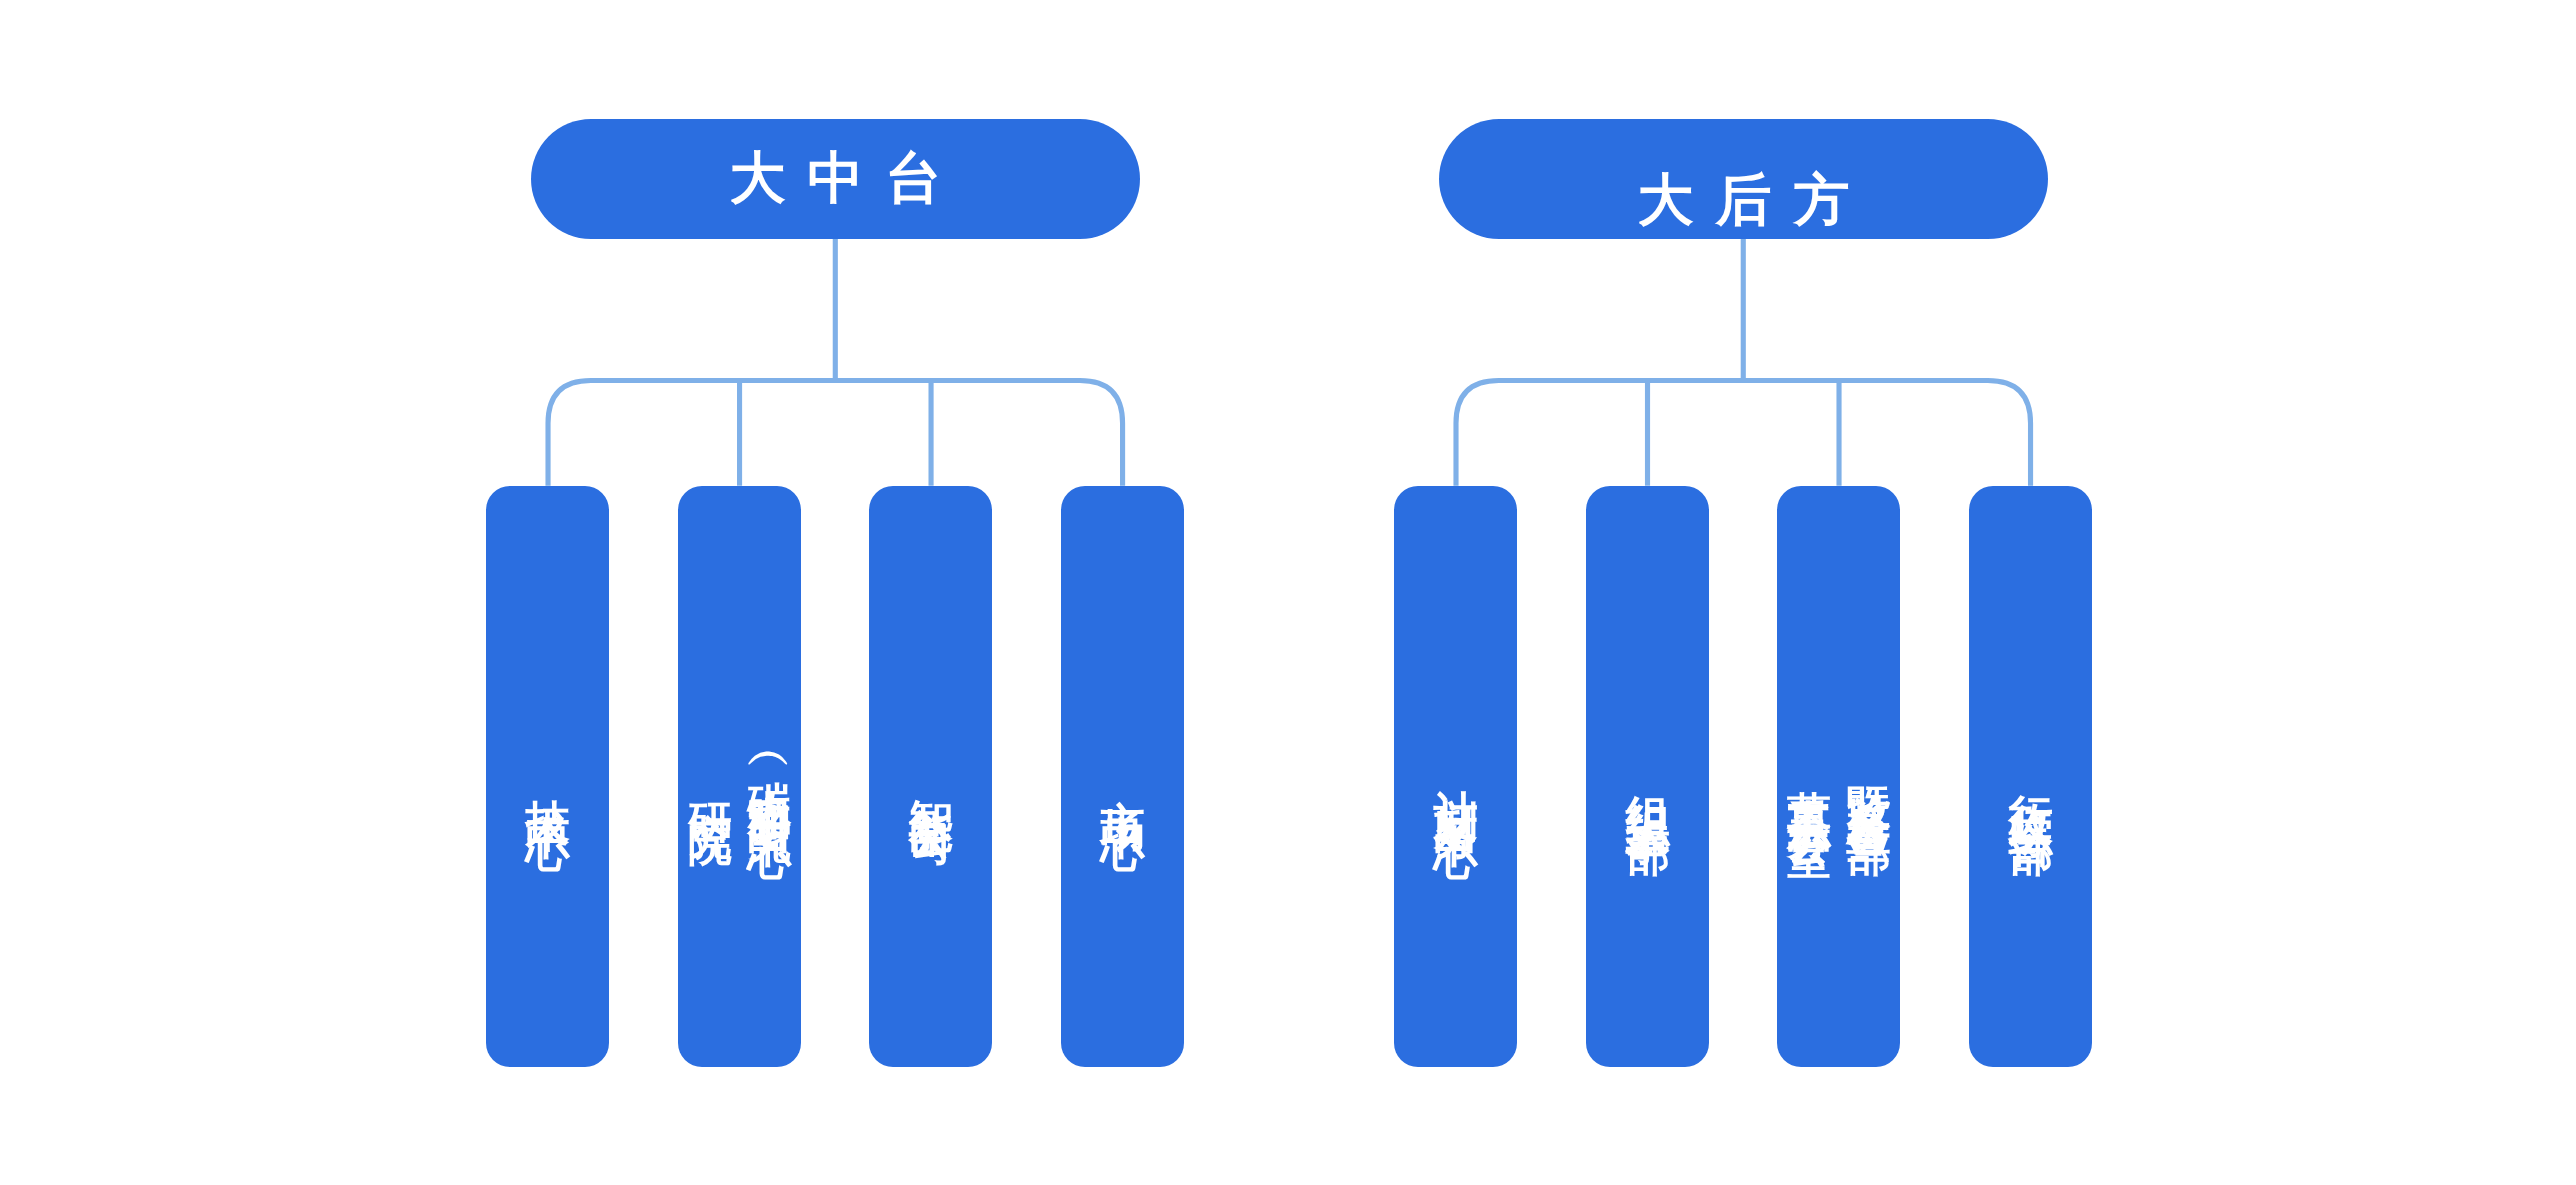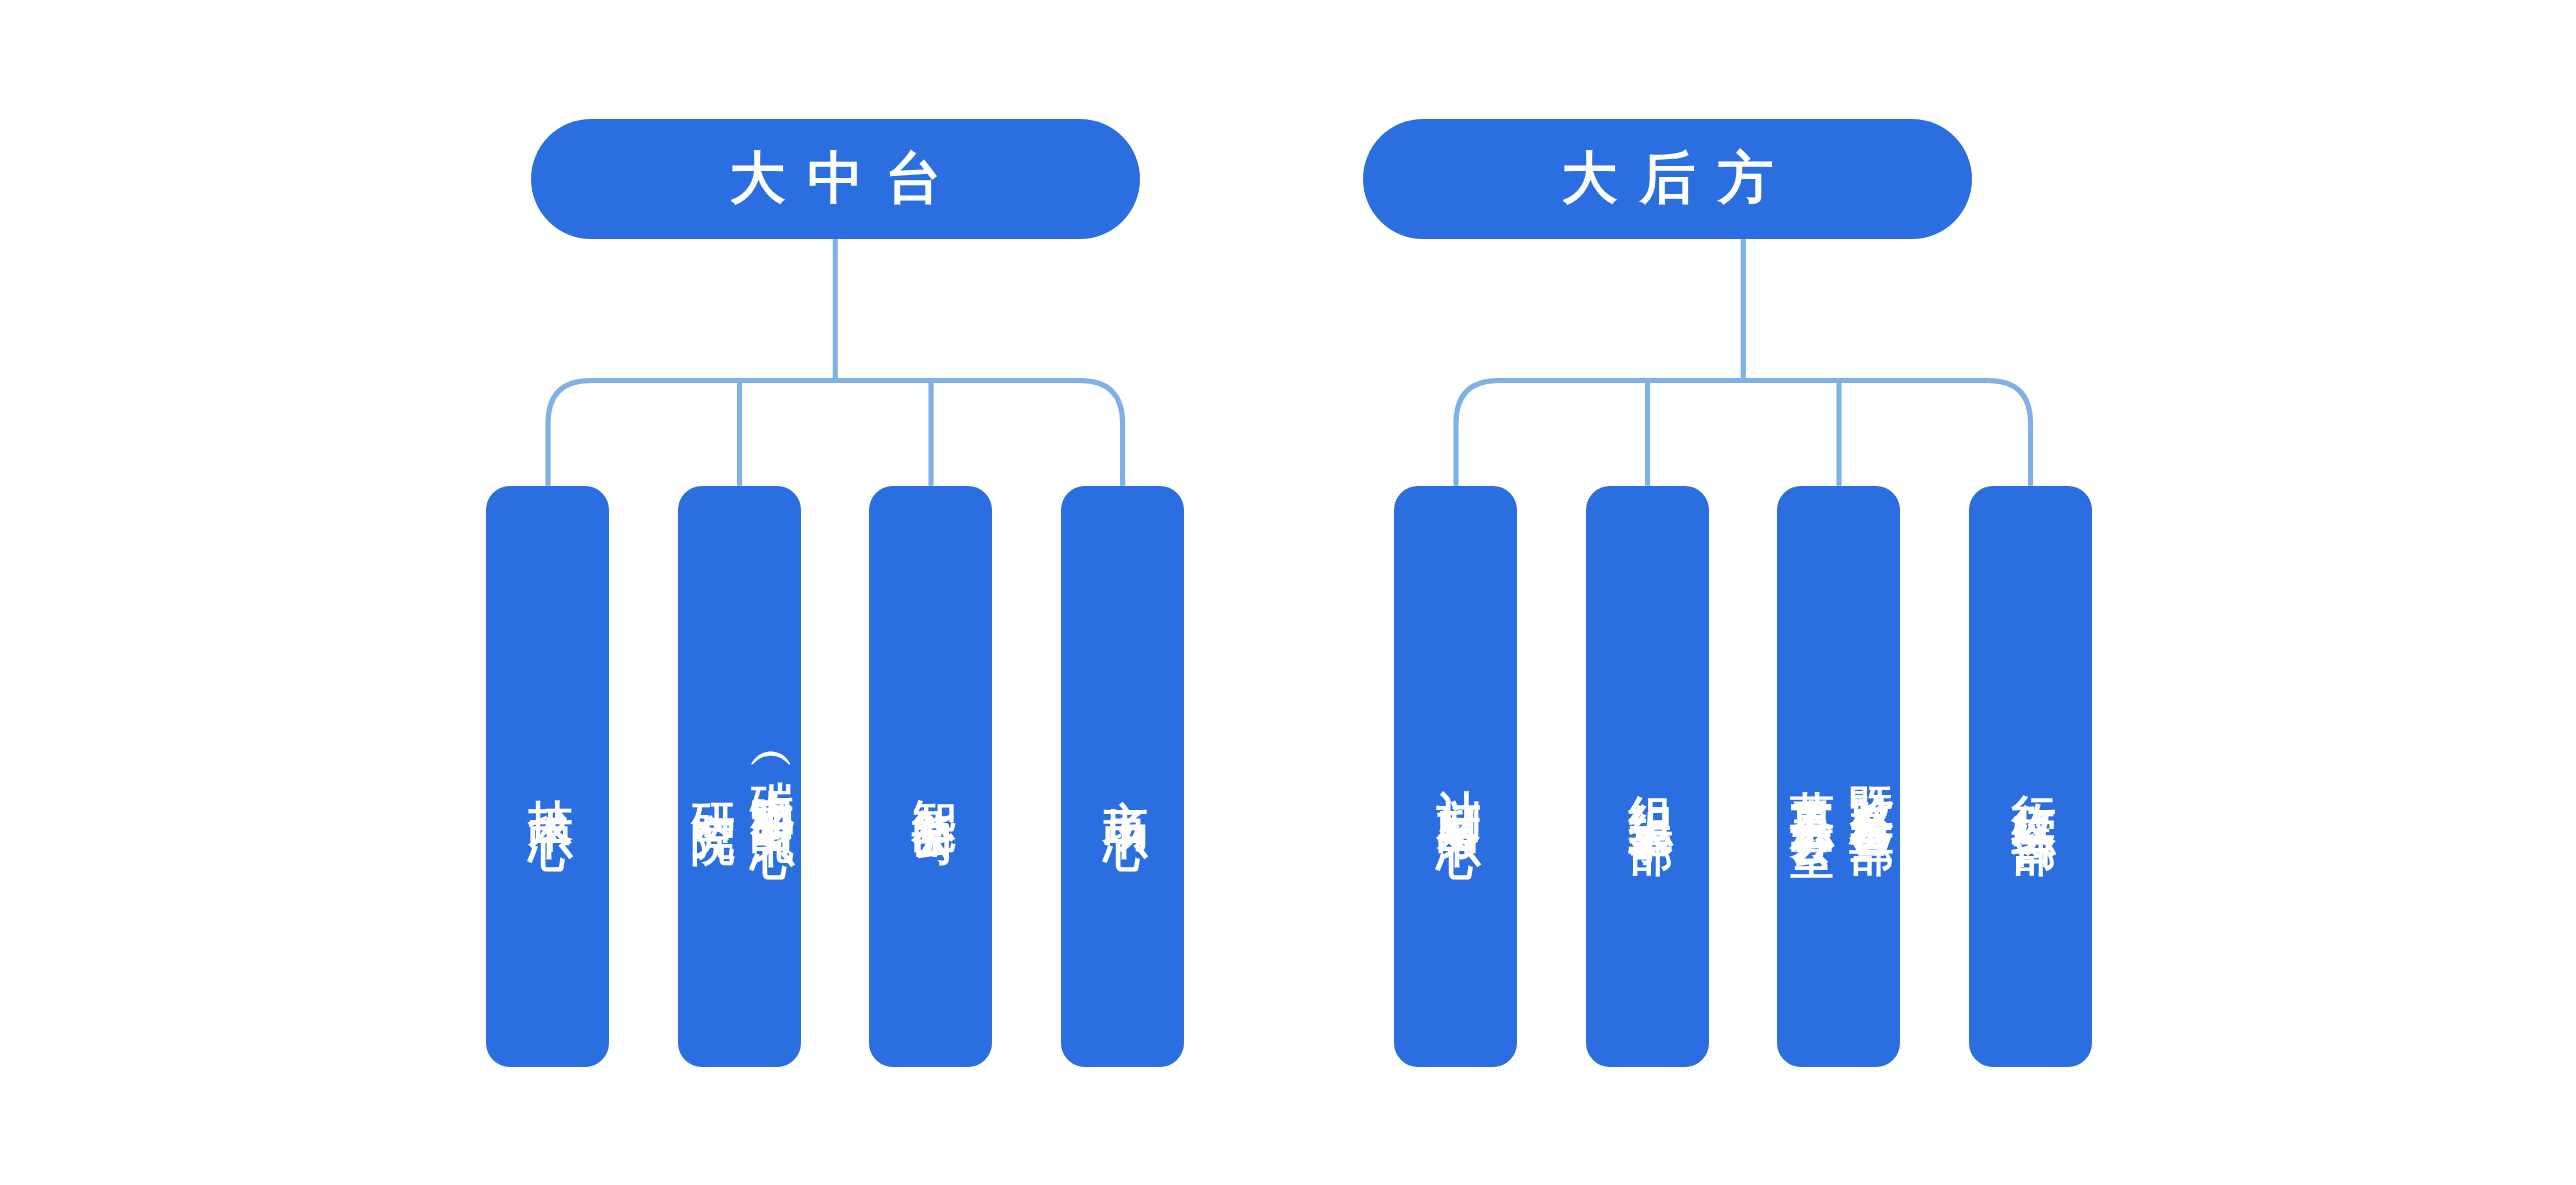--- a/index.html
+++ b/index.html
@@ -1,35 +1,35 @@
 <!DOCTYPE html>
 <html style="font-size:13.7px"><head>
 <meta charset="utf-8">
 <style>
   html,body{margin:0;padding:0;background:#ffffff;}
   .canvas{
     position:relative;
     width:2576px;height:1186px;
     background:#ffffff;
-    font-family:Liberation Mono, monospace;
+    font-family:Liberation Serif, serif;
     overflow:hidden;
   }
   .connector-layer{position:absolute;left:0;top:0;width:2576px;height:1186px;}
   .connector{stroke:#7FB0E8;stroke-width:6;fill:none;}
   .pill{
     position:absolute;top:119px;width:609px;height:120px;
     border-radius:60px;background:#2B6EE0;
     display:flex;align-items:center;justify-content:center;
   }
   .pill .label{
     color:#ffffff;font-size:56px;font-weight:700;
     letter-spacing:22px;text-indent:22px;white-space:nowrap;
   }
   .pill-left{left:531px;}
-  .pill-right{left:1363px;}
+  .pill-right{left:1439px;align-items:flex-end;}
   .vbox{
     position:absolute;top:486px;width:123px;height:581px;
     border-radius:24px;background:#2B6EE0;
     display:flex;align-items:center;justify-content:center;
   }
   .vbox .label{
     writing-mode:vertical-lr;text-orientation:mixed;
     color:#ffffff;font-size:44px;font-weight:700;
     letter-spacing:8.5px;text-indent:8.5px;line-height:1.35;
     text-align:center;white-space:pre-line;

